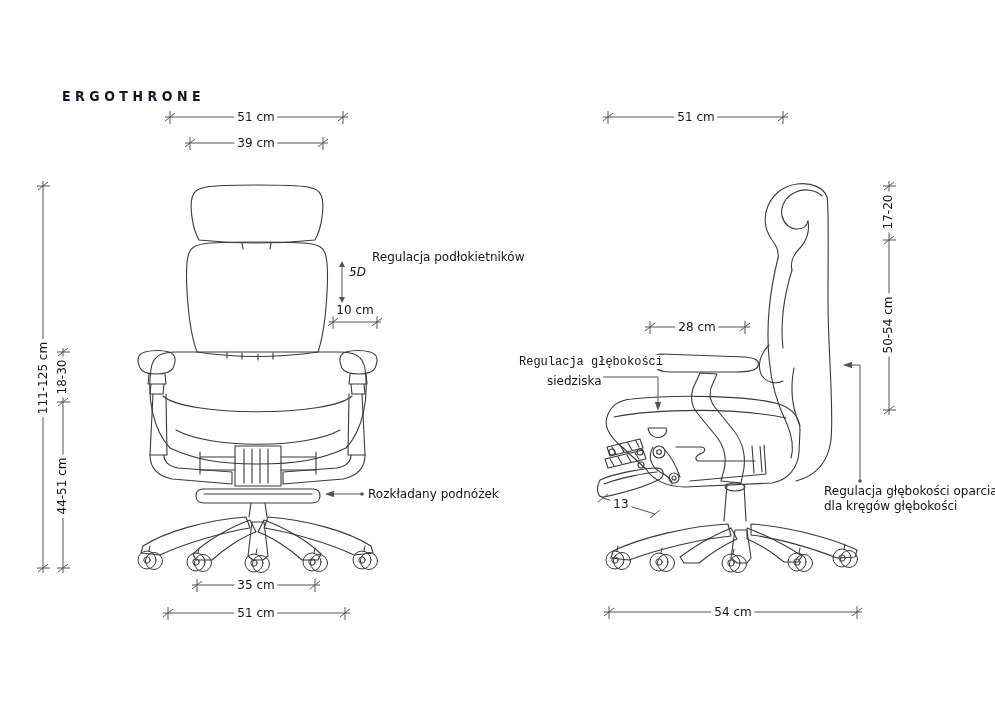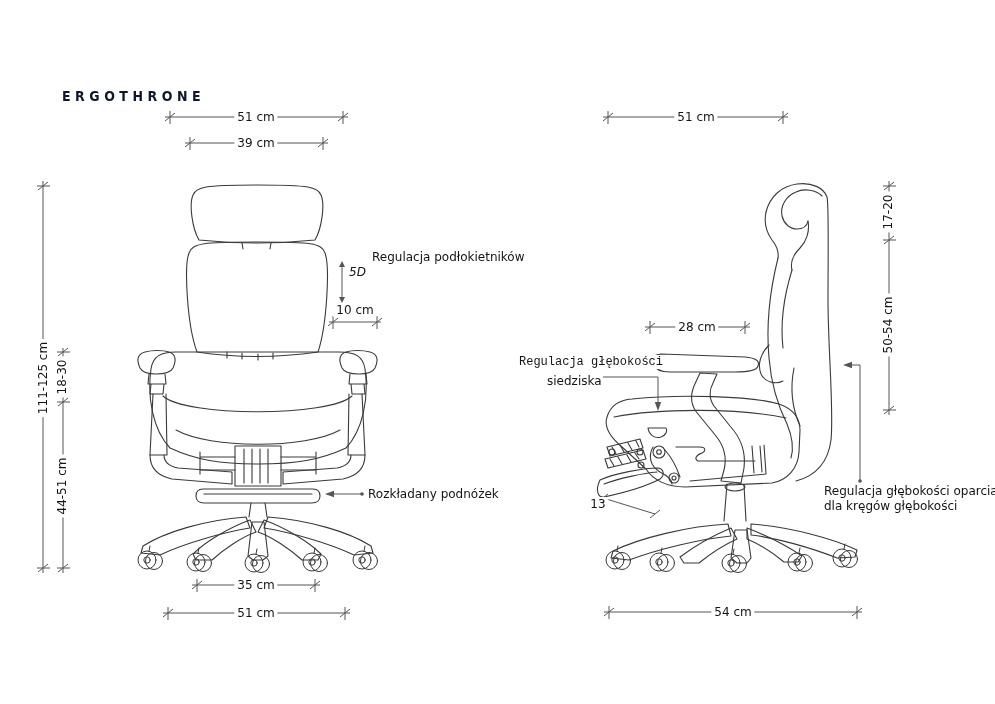--- a/index.html
+++ b/index.html
@@ -230,15 +230,15 @@
   <div class="lbl c" style="left:256px;top:613px;">51 cm</div>
 
   <div class="lbl c" style="left:696px;top:117px;">51 cm</div>
   <div class="lbl v" style="left:888px;top:212px;">17-20</div>
   <div class="lbl v" style="left:888px;top:325px;">50-54 cm</div>
   <div class="lbl c" style="left:697px;top:327px;text-align:center;">28 cm</div>
   <div class="lbl note" style="left:518px;top:355px;font-family:Liberation Mono, monospace;">Regulacja głębokości</div>
   <div class="lbl note" style="left:518px;top:374px;margin-left:28px;">siedziska</div>
   <div class="lbl note" style="left:823px;top:484px;">Regulacja głębokości oparcia</div>
   <div class="lbl note" style="left:823px;top:499px;">dla kręgów głębokości</div>
-  <div class="lbl c" style="left:598px;top:504px;">13</div>
+  <div class="lbl c" style="left:621px;top:504px;">13</div>
   <div class="lbl c" style="left:733px;top:612px;">54 cm</div>
 </div>
 
 </body></html>

